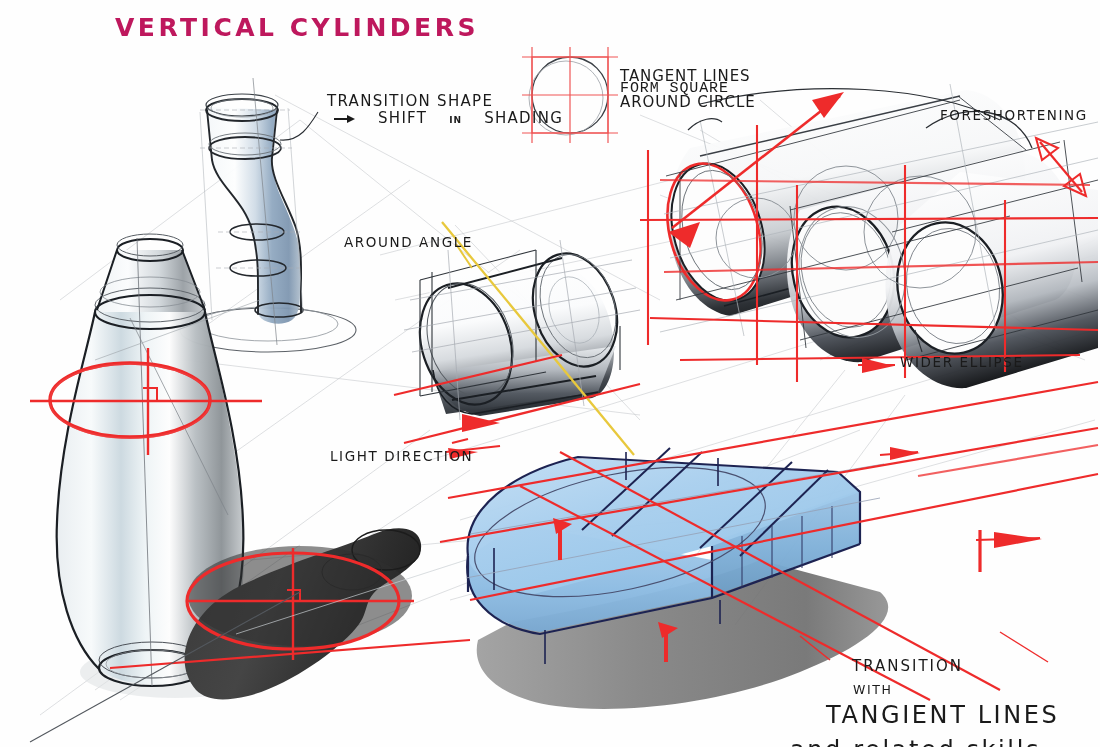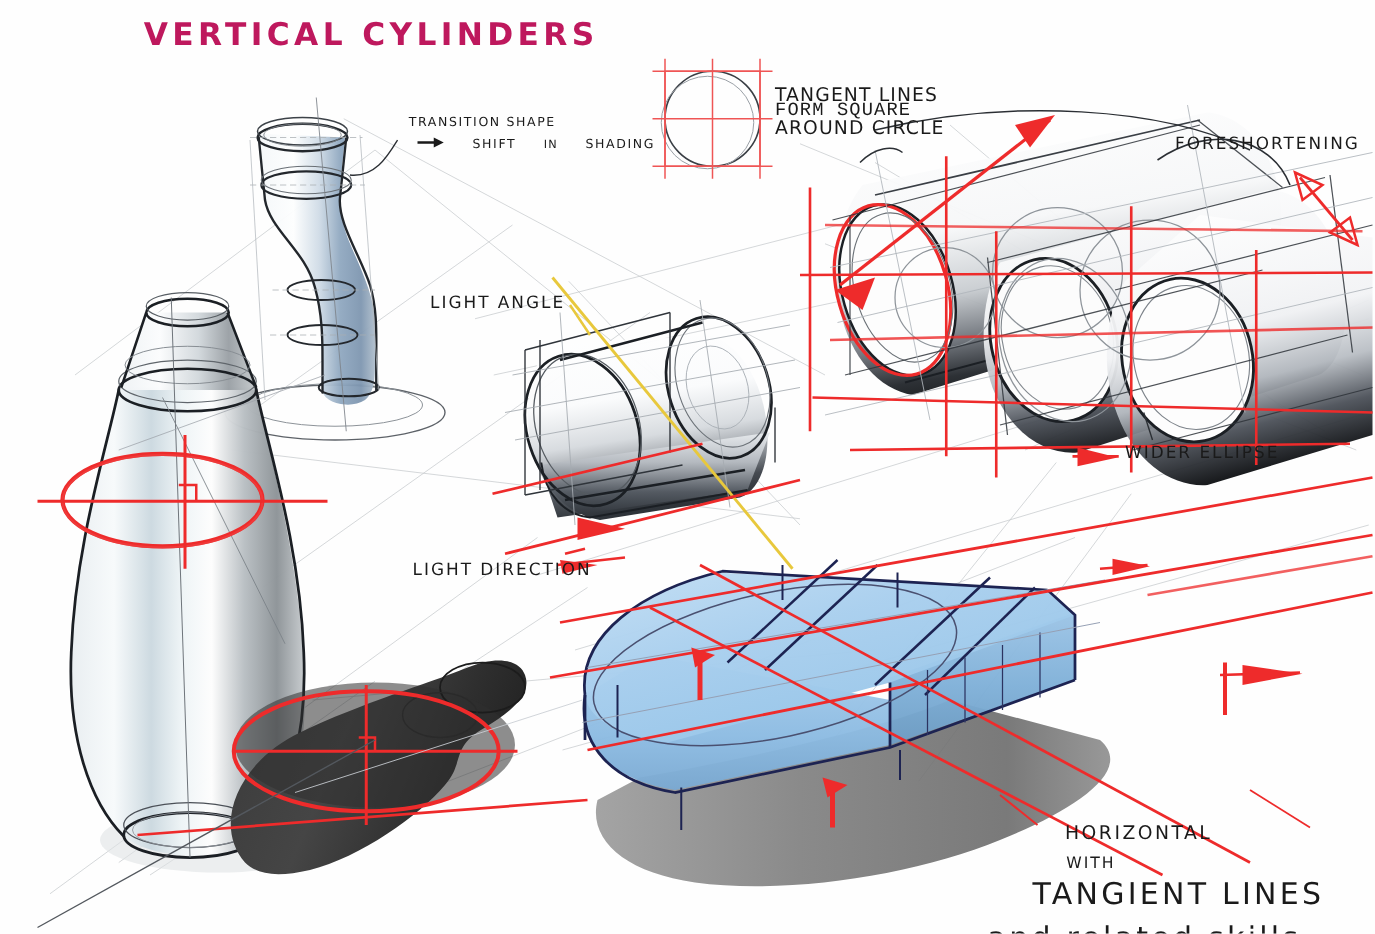--- a/index.html
+++ b/index.html
@@ -21,21 +21,21 @@
     line-height:1.15;
     font-weight:500;
     user-select:none;
   }
   .title{
     font-size:25px;
     letter-spacing:3.5px;
     font-weight:700;
     color:#be185d;
   }
-  .note{font-size:10px;letter-spacing:1.3px;text-align:right;}
+  .note{font-size:15px;letter-spacing:1.3px;text-align:right;}
   .note-sm{font-size:15px;letter-spacing:0.9px;line-height:1.35;}
   .note-md{font-size:13.5px;letter-spacing:1.6px;}
   .cap-big{font-size:24px;letter-spacing:2.6px;font-weight:500;}
   .cap-med{font-size:15px;letter-spacing:2px;}
   .cap-sml{font-size:12.5px;letter-spacing:1.6px;}
   .clip-bottom{overflow:hidden;height:20px;}
 </style>
 </head>
 <body>
 
@@ -522,34 +522,34 @@
 
 
   <div class="lbl note" style="left:327px;top:93px;">TRANSITION  SHAPE</div>
 
   <div style="position:absolute;left:334px;top:110px;display:flex;align-items:baseline;gap:22px;">
     <span style="display:inline-block;width:22px;height:8px;position:relative;">
       <span style="position:absolute;left:0;top:3px;width:15px;height:1.6px;background:#1a1a1a;"></span>
       <span style="position:absolute;left:13px;top:0px;width:0;height:0;border-left:8px solid #1a1a1a;border-top:4px solid transparent;border-bottom:4px solid transparent;"></span>
     </span>
     <span class="lbl note" style="position:static;">SHIFT</span>
-    <span class="lbl" style="position:static;font-size:9px;letter-spacing:1px;">IN</span>
+    <span class="lbl" style="position:static;font-size:9px;letter-spacing:1px;font-weight:bold;">IN</span>
     <span class="lbl note" style="position:static;">SHADING</span>
   </div>
 
-  <div class="lbl note-md" style="left:344px;top:235px;">LIGHT ANGLE</div>
+  <div class="lbl note-md" style="left:344px;top:235px;">AROUND ANGLE</div>
 
   <div class="lbl note-md" style="left:330px;top:438px;margin-top:11px;">LIGHT DIRECTION</div>
 
   <div class="lbl note-sm" style="left:620px;top:66px;">TANGENT LINES</div>
   <div class="lbl note-sm" style="left:620px;top:79px;font-family:Liberation Mono, monospace;">FORM SQUARE</div>
   <div class="lbl note-sm" style="left:620px;top:92px;">AROUND CIRCLE</div>
 
   <div class="lbl note-md" style="left:940px;top:108px;">FORESHORTENING</div>
 
   <div class="lbl note-md" style="left:900px;top:355px;">WIDER ELLIPSE</div>
 
-  <div class="lbl cap-med" style="left:852px;top:658px;">HORIZONTAL</div>
+  <div class="lbl cap-med" style="left:852px;top:658px;">TRANSITION</div>
   <div class="lbl cap-sml" style="left:853px;top:683px;">WITH</div>
   <div class="lbl cap-big" style="left:826px;top:702px;">TANGIENT LINES</div>
   <div class="lbl cap-big clip-bottom" style="left:790px;top:737px;color:#1a1a1a;">and related skills</div>
 
 </div>
 
 </body></html>

